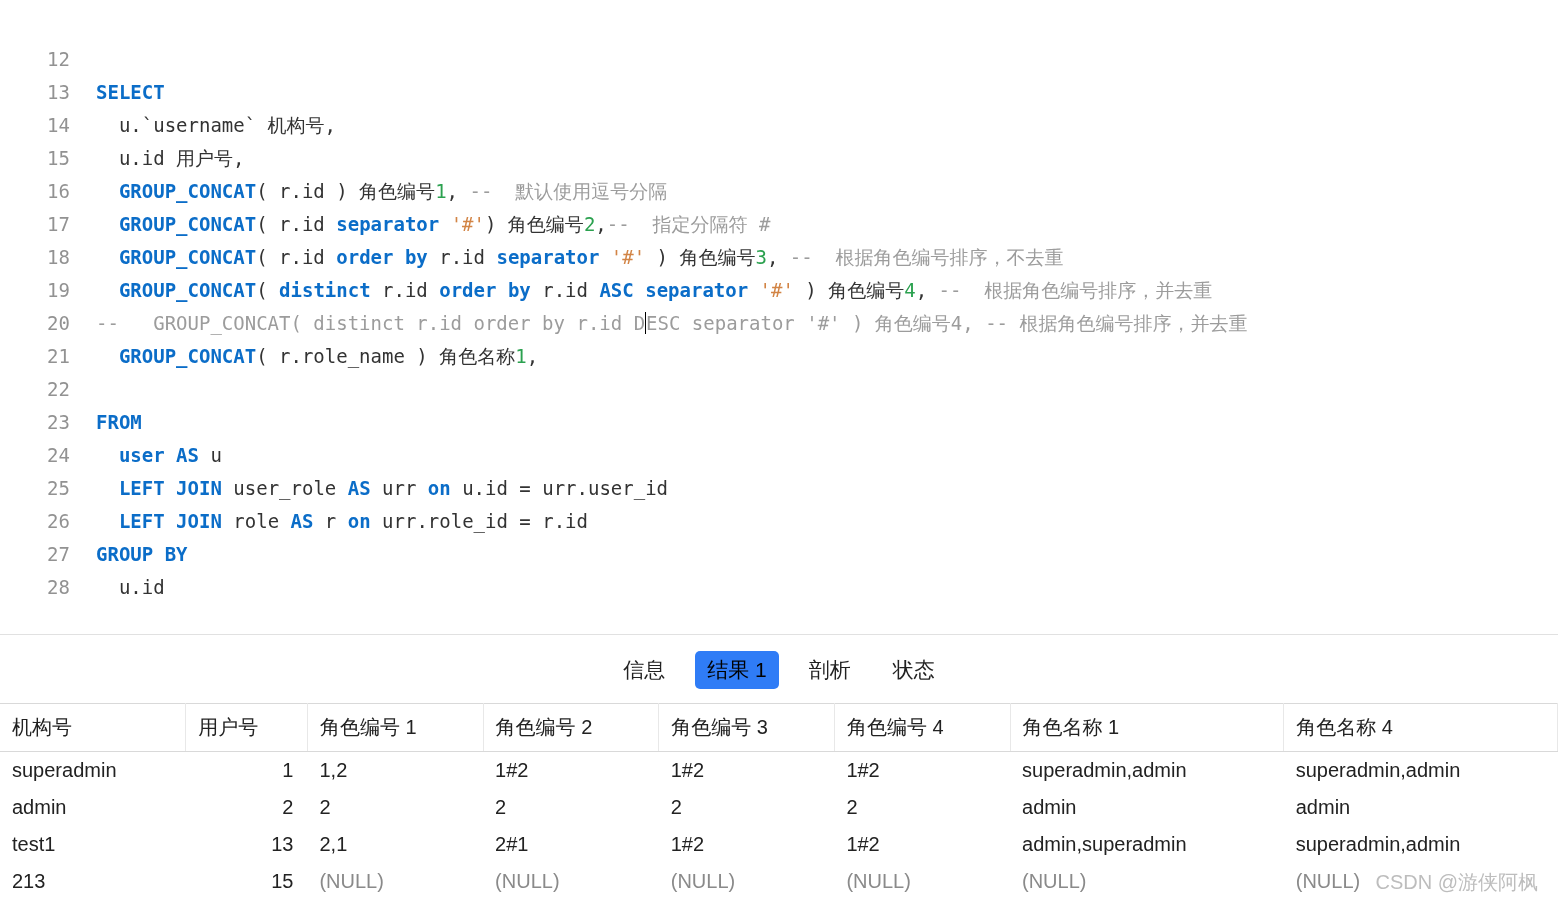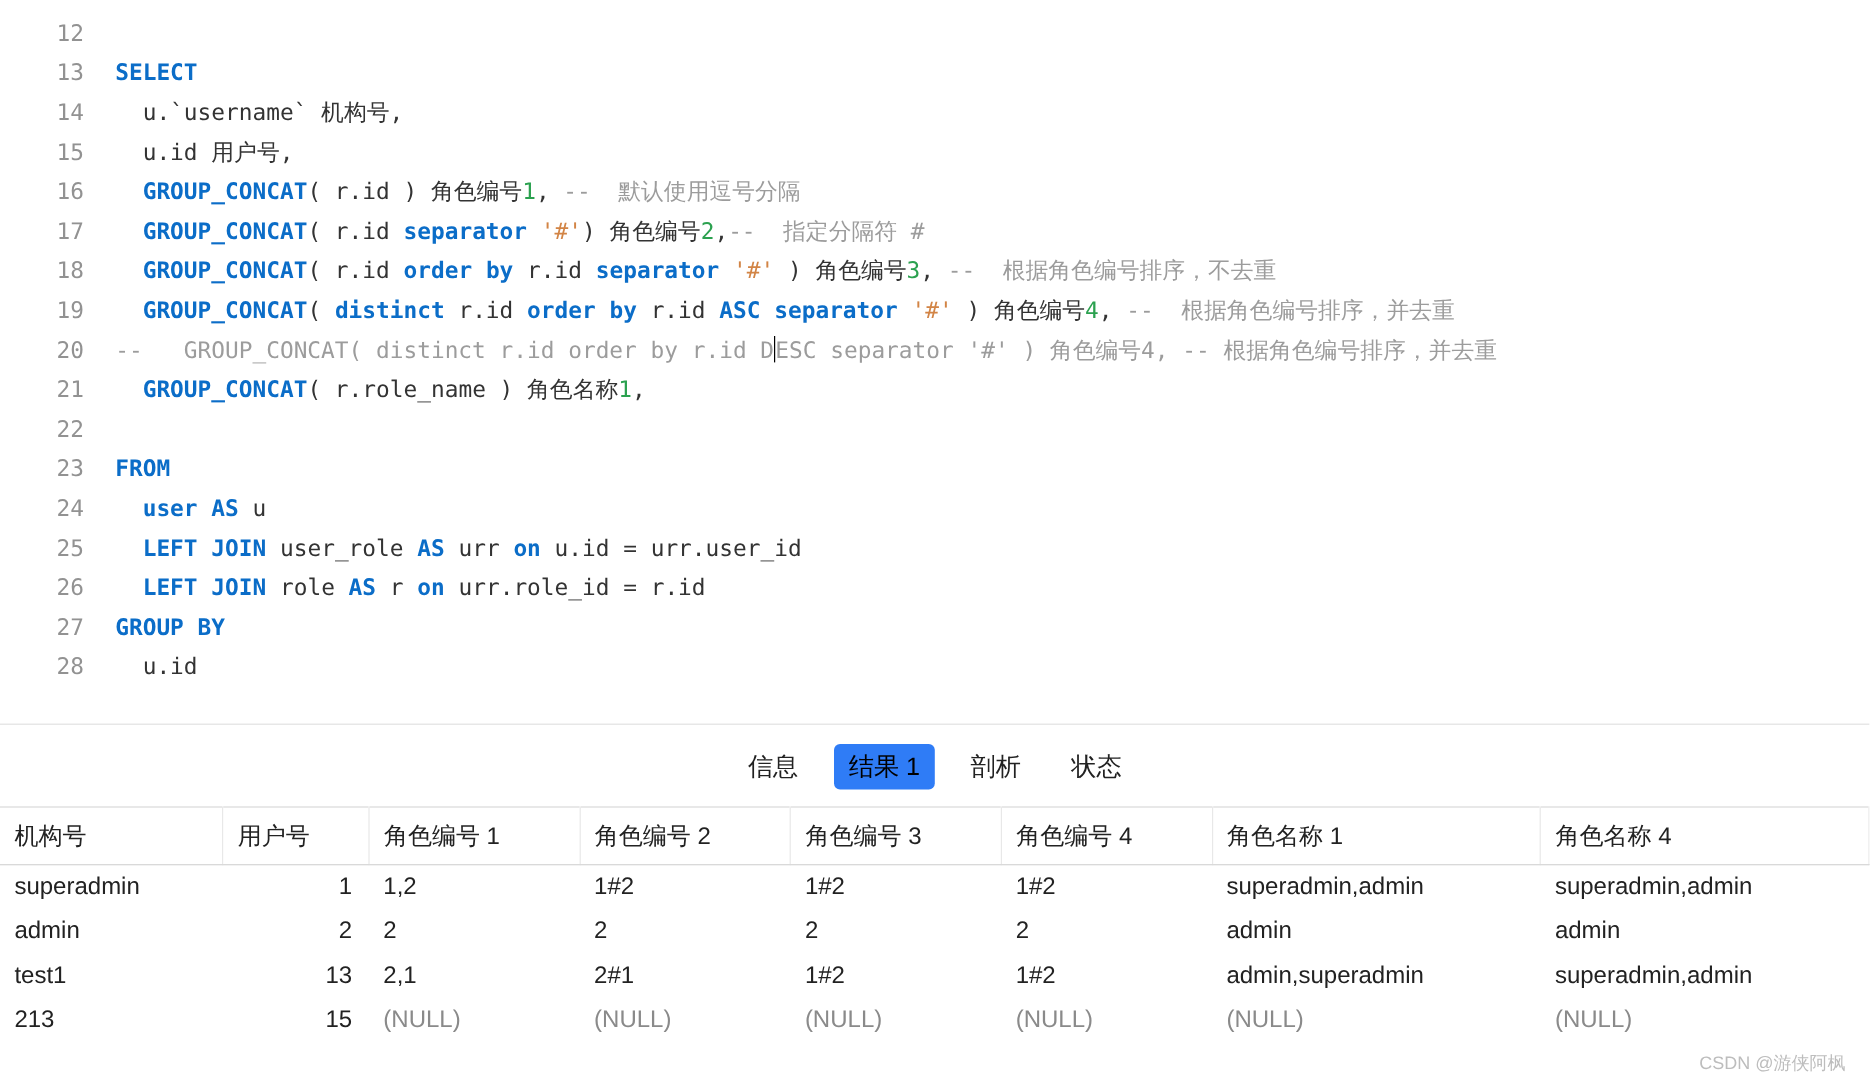--- a/index.html
+++ b/index.html
@@ -1,34 +1,34 @@
 <!DOCTYPE html>
 <html><head>
 <meta charset="utf-8">
 <style>
   html,body{margin:0;padding:0;font-family:"Menlo","Consolas","Microsoft YaHei",monospace;background:#fff;color:#333;}
-  .editor{padding-top:12px;}
+  .editor{padding-top:12px;margin-top:31px;}
   .line{display:flex;min-height:33px;align-items:center;font-size:19px;line-height:33px;}
   .gutter{width:70px;text-align:right;padding-right:26px;color:#929292;user-select:none;font-family:"Menlo","Consolas",monospace;}
   .code{white-space:pre;font-family:"Menlo","Consolas","Microsoft YaHei",monospace;}
   .kw{color:#0b6dc8;font-weight:600;}
   .num{color:#2ba14f;}
   .str{color:#d28445;}
   .cm{color:#9c9c9c;}
   .caret{display:inline-block;width:1px;height:22px;background:#000;vertical-align:middle;margin-bottom:3px;}
   .tabs-wrap{display:flex;justify-content:center;border-top:1px solid #e1e1e1;margin-top:30px;}
   .tabs{display:flex;gap:18px;padding:16px 0 14px 0;font-size:21px;font-family:"Microsoft YaHei","PingFang SC",sans-serif;}
   .tab{padding:5px 12px;border-radius:5px;color:#222;cursor:pointer;}
   .tab.active{background:#2f7cf6;color:#000000;}
   table.result{width:100%;border-collapse:collapse;font-family:"Microsoft YaHei","PingFang SC",sans-serif;font-size:20px;border-top:1px solid #d9d9d9;padding-left:24px;}
   table.result th{text-align:left;font-weight:400;color:#222;border-bottom:1px solid #d9d9d9;border-right:1px solid #e8e8e8;padding:10px 10px 10px 12px;background:#fff;}
   table.result td{padding:7px 10px 7px 12px;color:#222;}
   table.result td.ra{text-align:right;padding-right:14px;}
   .null{color:#8a8a8a;}
-  .watermark{position:fixed;bottom:6px;right:20px;color:#bdbdbd;font-size:15px;font-family:"Microsoft YaHei",sans-serif;}
+  .watermark{position:fixed;bottom:6px;right:20px;color:#bdbdbd;font-size:20px;font-family:"Microsoft YaHei",sans-serif;}
 </style>
 </head>
 <body>
 
 <div class="editor" id="editor">
     <div class="line">
       <div class="gutter">12</div>
       <div class="code"></div>
     </div>
     <div class="line">

